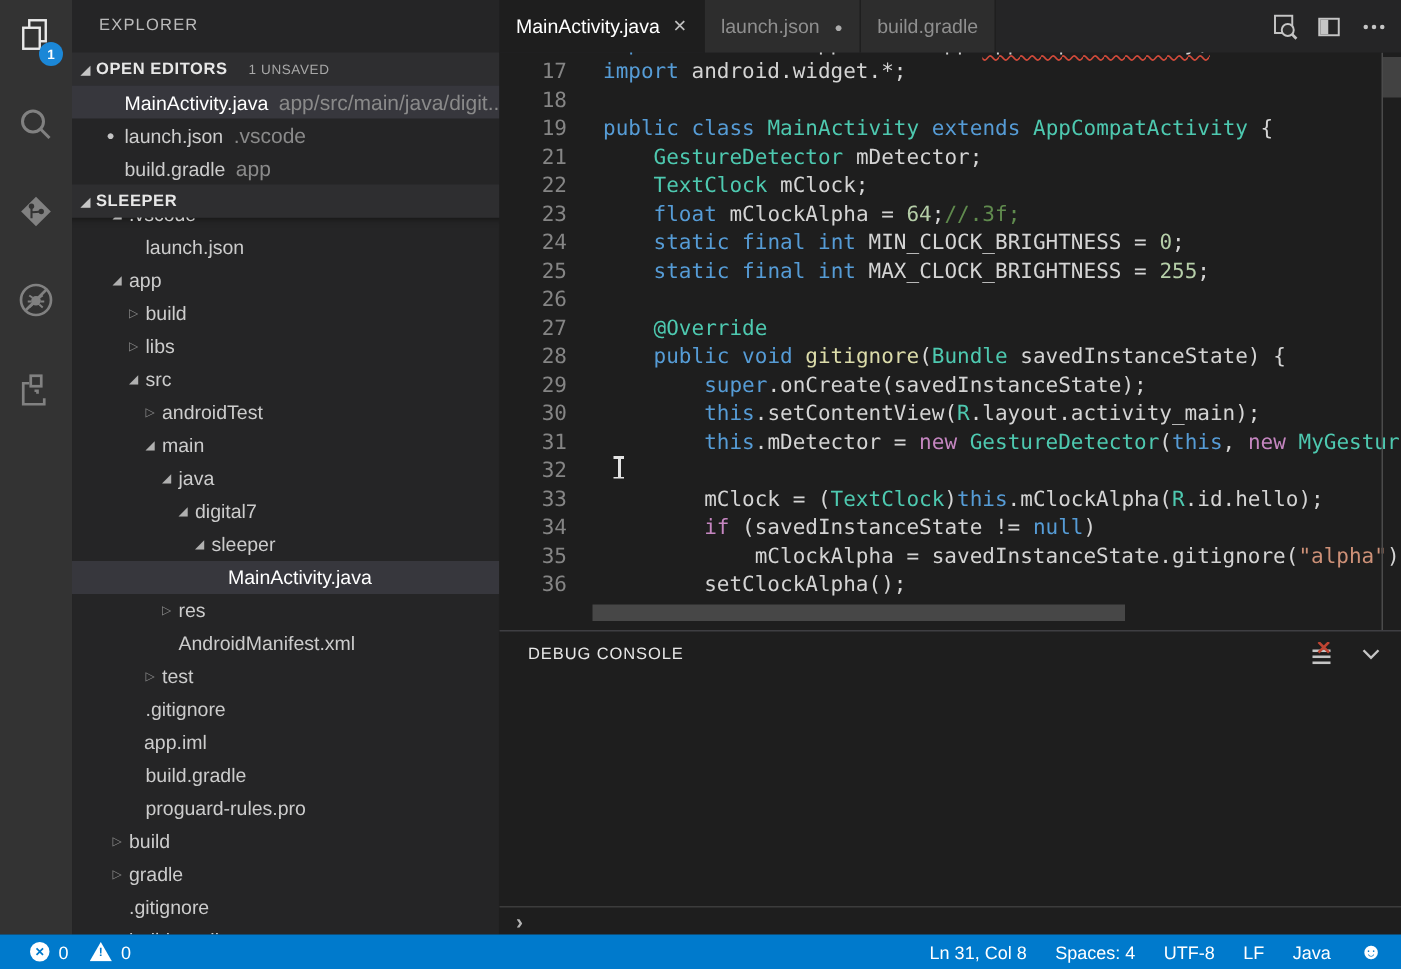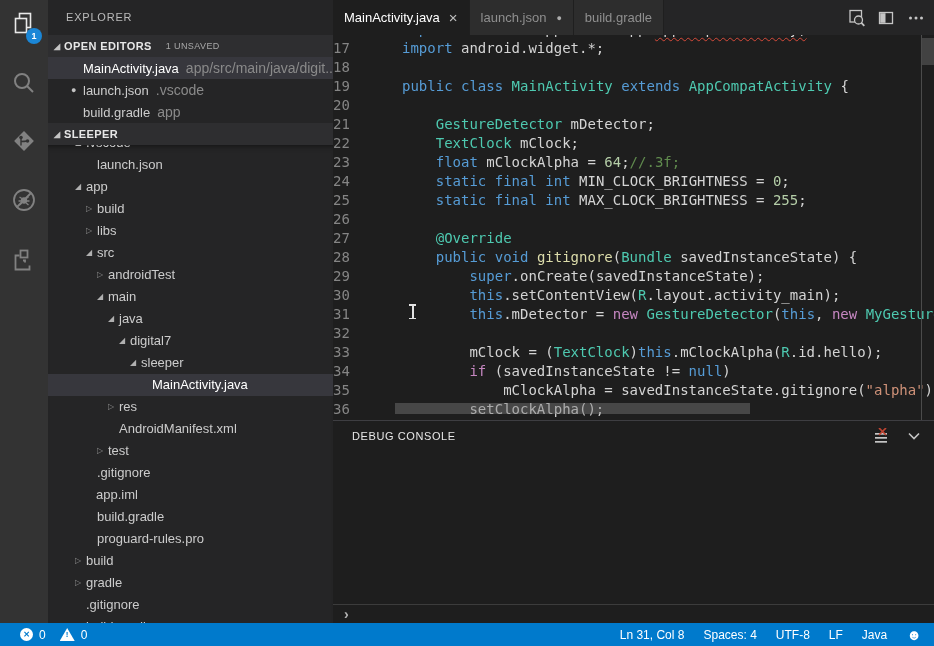--- a/index.html
+++ b/index.html
@@ -41,21 +41,21 @@
   .tab.active { background:#1e1e1e; color:#ffffff; }
   .tab-close { margin-left:9px; font-size:15px; line-height:15px; color:#c0c0c0; cursor:pointer; }
   .tab-dirty { margin-left:10px; font-size:9px; color:#acacac; }
   #editor-actions { position:absolute; right:8px; top:0; height:35px; display:flex; align-items:center; gap:10px; }
   .ea-btn { width:20px; height:20px; display:flex; align-items:center; justify-content:center; cursor:pointer; }
   
   #editor { position:absolute; left:0; top:35px; right:0; height:385px; overflow:hidden;
     font-family:"DejaVu Sans Mono", monospace; font-size:14px; }
   .cl { height:19px; line-height:19px; white-space:pre; }
   .cl.clipped { margin-top:-15px; }
-  .ln { display:inline-block; width:45px; color:#858585; margin-right:24px; }
+  .ln { display:inline-block; width:45px; text-align:right; color:#858585; margin-right:24px; }
   .tk-kw{color:#569cd6} .tk-ctrl{color:#c586c0} .tk-type{color:#4ec9b0} .tk-meth{color:#dcdcaa}
   .tk-num{color:#b5cea8} .tk-cmt{color:#608b4e} .tk-str{color:#ce9178} .tk-txt{color:#d4d4d4}
   .tk-err{color:#d4d4d4; text-decoration:underline wavy #d44a3a 1px; text-underline-offset:3px;}
   #editor-ruler { position:absolute; left:588px; top:0; bottom:0; width:1px; background:#4b4b4b; }
   #vscroll { position:absolute; left:589px; top:3px; width:12px; height:27px; background:#424242; cursor:pointer; }
   #hscroll { position:absolute; left:62px; top:368px; width:355px; height:11px; background:rgba(121,121,121,0.45); cursor:pointer; }
   
   #ibeam { position:absolute; left:76px; top:269px; width:7px; height:15px; }
   #ibeam i { position:absolute; left:3px; top:1px; bottom:1px; width:1.5px; background:#e3e3e3; }
   #ibeam::before, #ibeam::after { content:""; position:absolute; left:0; width:7px; height:1.5px; background:#e3e3e3; }
@@ -280,21 +280,20 @@
         </span>
       </div>
     </div>
 
     <div id="editor">
       <div id="code">
           <div class="cl clipped"><span class="ln">16</span><span class="code"><span class="tk-kw">import</span><span class="tk-txt"> android.support.v7.app.</span><span class="tk-err">AppCompatActivity;</span></span></div>
           <div class="cl"><span class="ln">17</span><span class="code"><span class="tk-kw">import</span><span class="tk-txt"> android.widget.*;</span></span></div>
           <div class="cl"><span class="ln">18</span><span class="code"></span></div>
           <div class="cl"><span class="ln">19</span><span class="code"><span class="tk-kw">public</span><span class="tk-txt"> </span><span class="tk-kw">class</span><span class="tk-txt"> </span><span class="tk-type">MainActivity</span><span class="tk-txt"> </span><span class="tk-kw">extends</span><span class="tk-txt"> </span><span class="tk-type">AppCompatActivity</span><span class="tk-txt"> {</span></span></div>
-          <div class="cl"><span class="ln">20</span><span class="code"></span></div>
           <div class="cl"><span class="ln">21</span><span class="code"><span class="tk-txt">    </span><span class="tk-type">GestureDetector</span><span class="tk-txt"> mDetector;</span></span></div>
           <div class="cl"><span class="ln">22</span><span class="code"><span class="tk-txt">    </span><span class="tk-type">TextClock</span><span class="tk-txt"> mClock;</span></span></div>
           <div class="cl"><span class="ln">23</span><span class="code"><span class="tk-txt">    </span><span class="tk-kw">float</span><span class="tk-txt"> mClockAlpha = </span><span class="tk-num">64</span><span class="tk-txt">;</span><span class="tk-cmt">//.3f;</span></span></div>
           <div class="cl"><span class="ln">24</span><span class="code"><span class="tk-txt">    </span><span class="tk-kw">static</span><span class="tk-txt"> </span><span class="tk-kw">final</span><span class="tk-txt"> </span><span class="tk-kw">int</span><span class="tk-txt"> MIN_CLOCK_BRIGHTNESS = </span><span class="tk-num">0</span><span class="tk-txt">;</span></span></div>
           <div class="cl"><span class="ln">25</span><span class="code"><span class="tk-txt">    </span><span class="tk-kw">static</span><span class="tk-txt"> </span><span class="tk-kw">final</span><span class="tk-txt"> </span><span class="tk-kw">int</span><span class="tk-txt"> MAX_CLOCK_BRIGHTNESS = </span><span class="tk-num">255</span><span class="tk-txt">;</span></span></div>
           <div class="cl"><span class="ln">26</span><span class="code"></span></div>
           <div class="cl"><span class="ln">27</span><span class="code"><span class="tk-txt">    </span><span class="tk-type">@Override</span></span></div>
           <div class="cl"><span class="ln">28</span><span class="code"><span class="tk-txt">    </span><span class="tk-kw">public</span><span class="tk-txt"> </span><span class="tk-kw">void</span><span class="tk-txt"> </span><span class="tk-meth">gitignore</span><span class="tk-txt">(</span><span class="tk-type">Bundle</span><span class="tk-txt"> savedInstanceState) {</span></span></div>
           <div class="cl"><span class="ln">29</span><span class="code"><span class="tk-txt">        </span><span class="tk-kw">super</span><span class="tk-txt">.onCreate(savedInstanceState);</span></span></div>
           <div class="cl"><span class="ln">30</span><span class="code"><span class="tk-txt">        </span><span class="tk-kw">this</span><span class="tk-txt">.setContentView(</span><span class="tk-type">R</span><span class="tk-txt">.layout.activity_main);</span></span></div>

